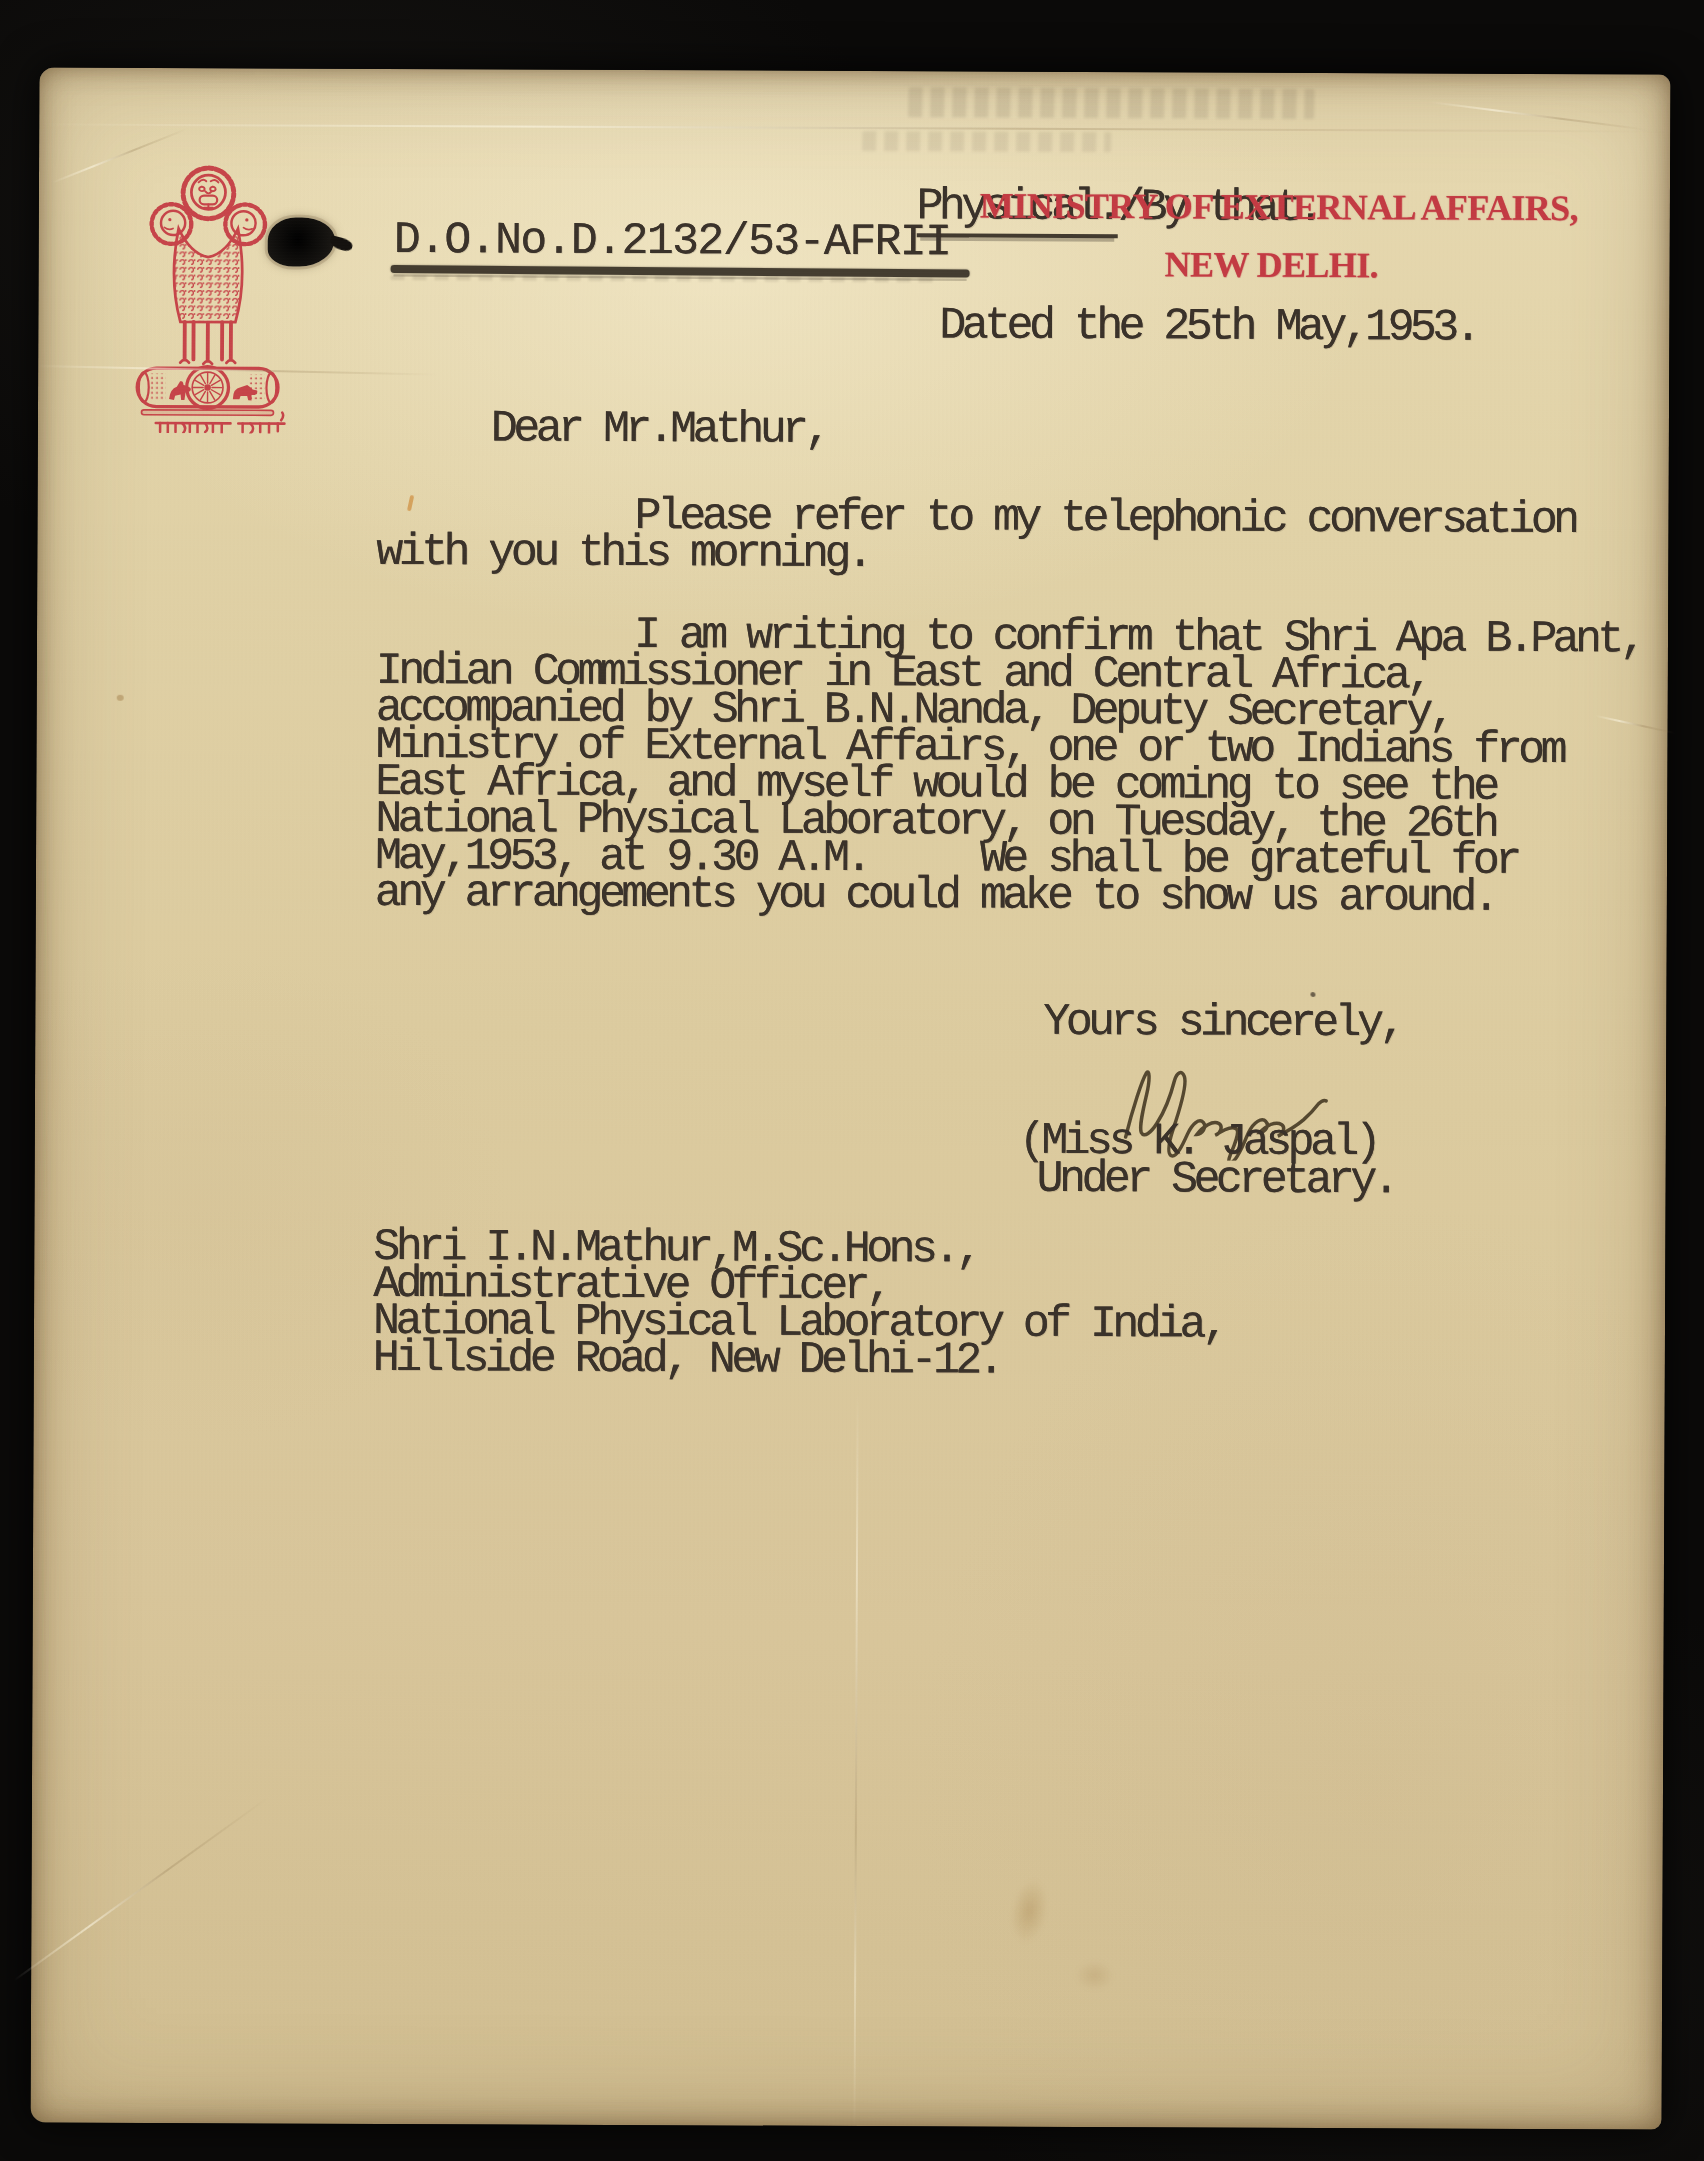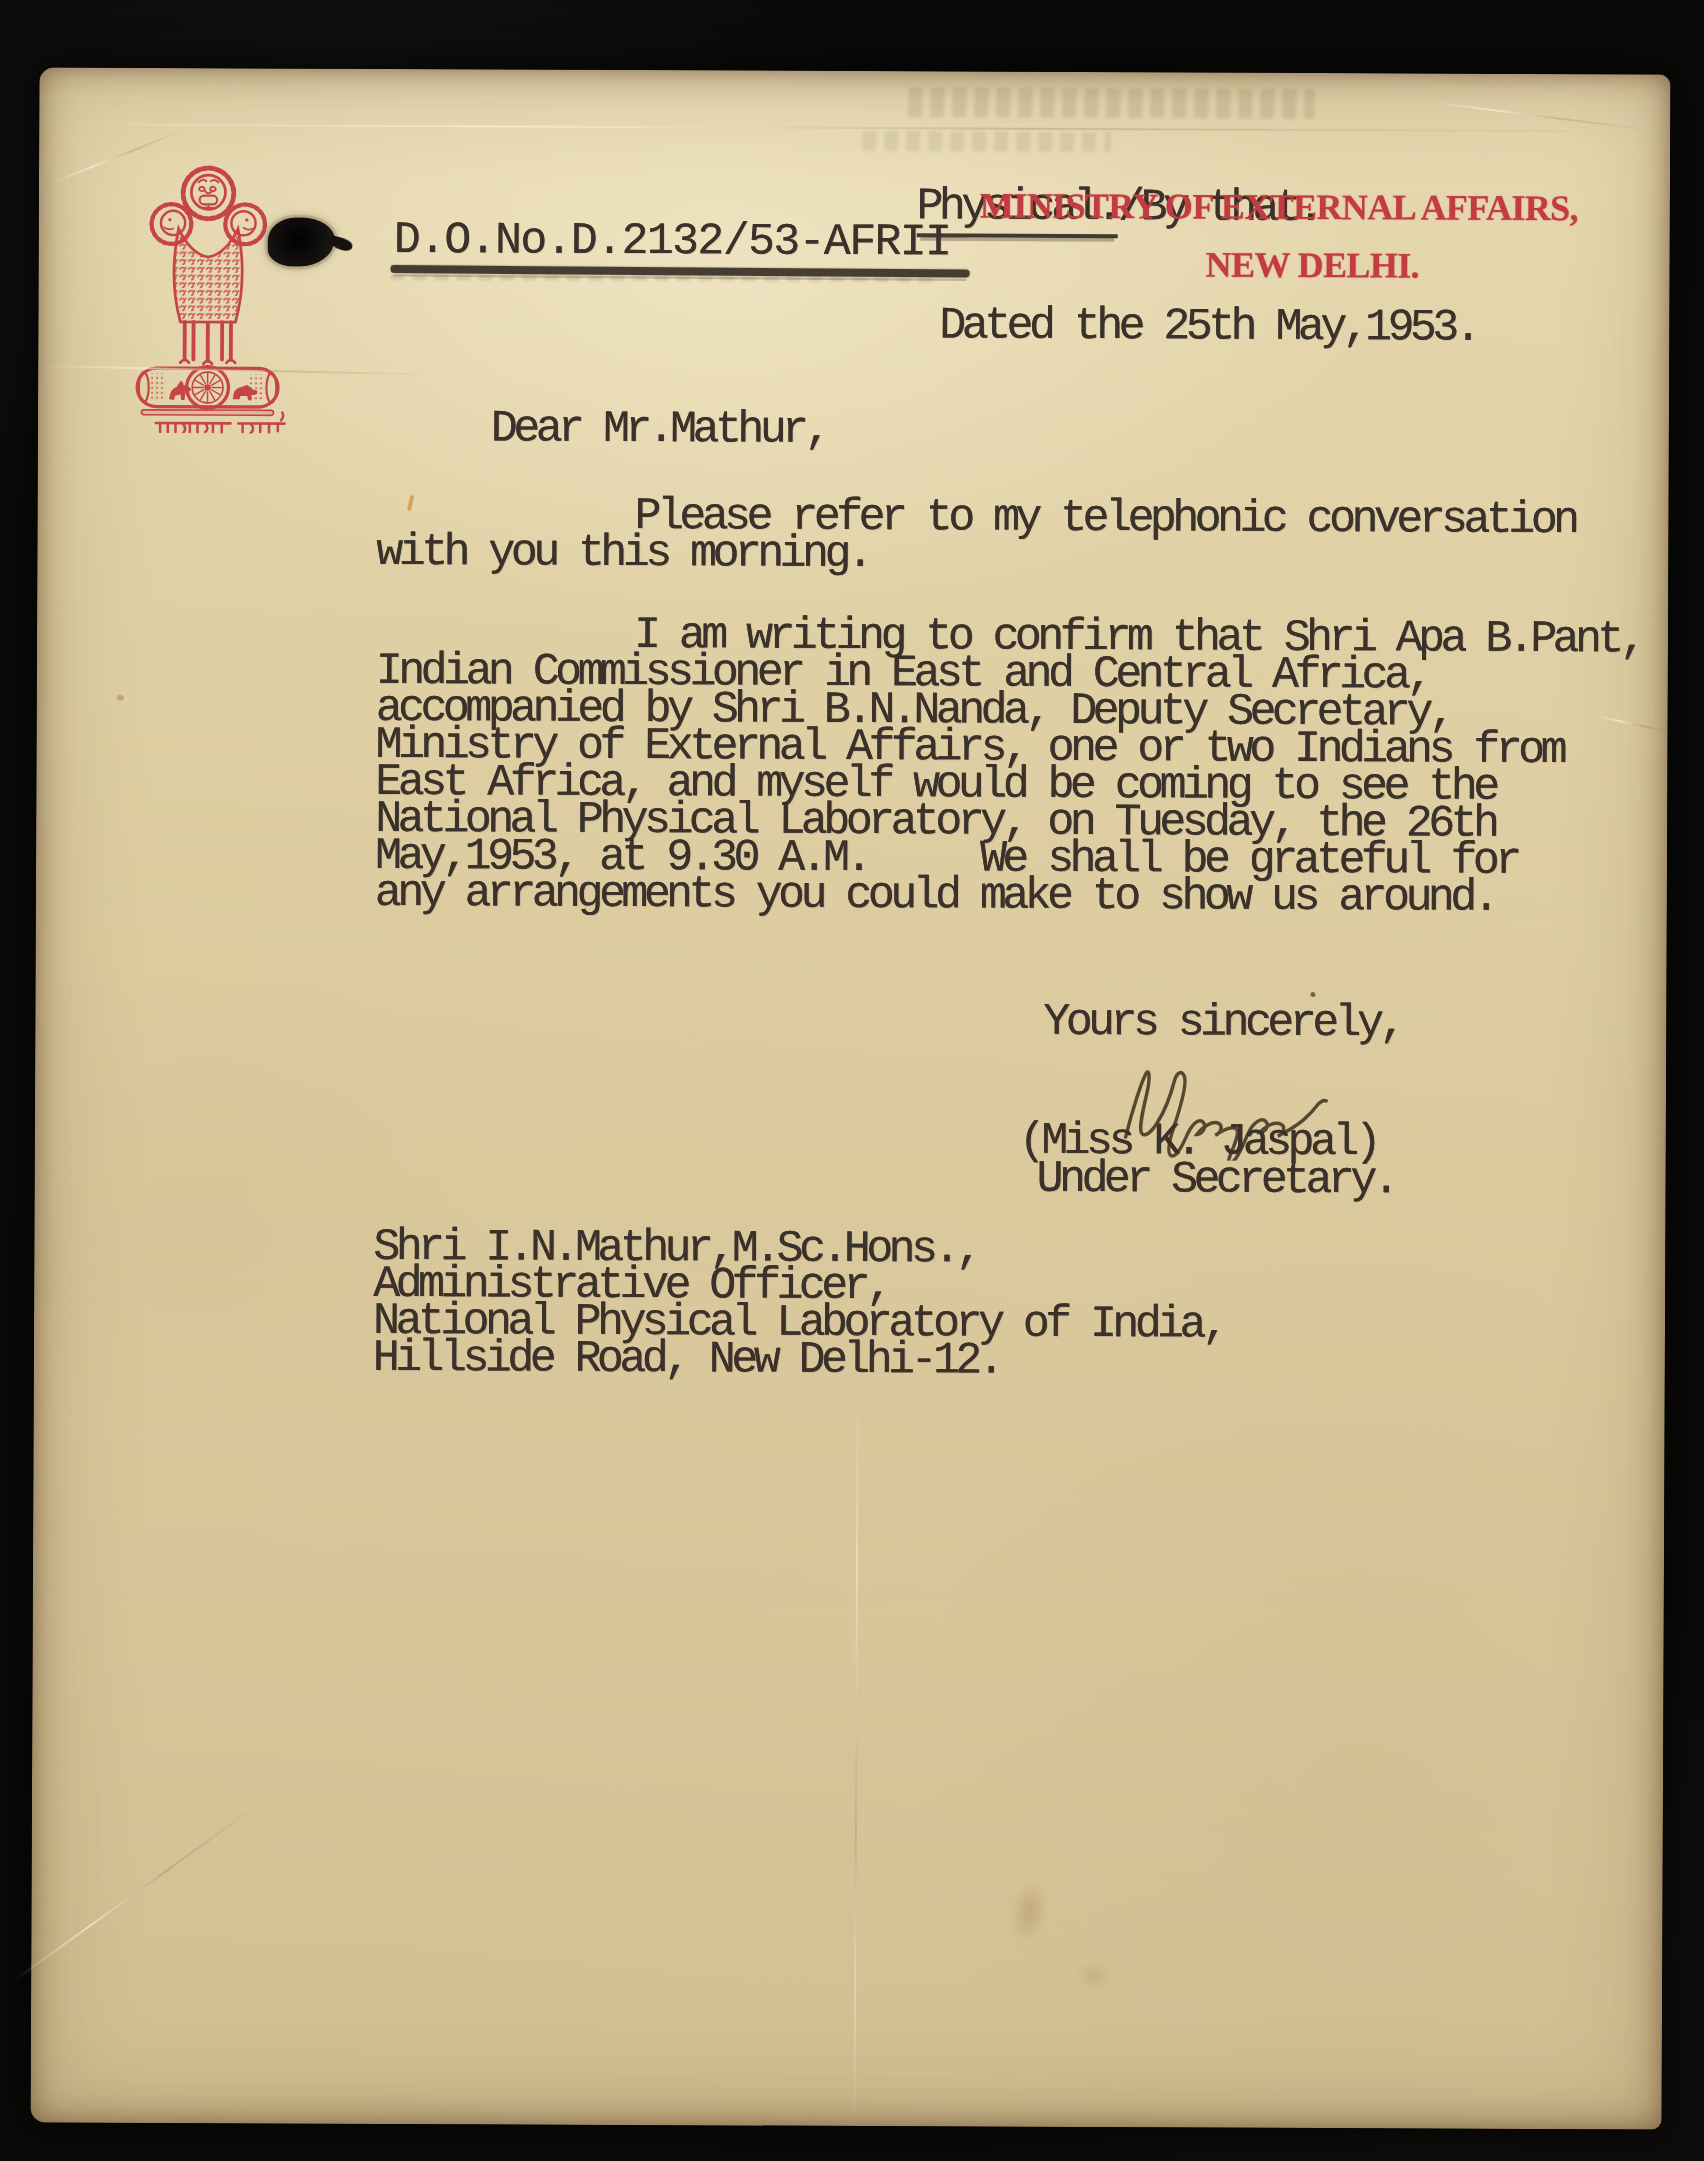--- a/index.html
+++ b/index.html
@@ -134,21 +134,21 @@
   <span class="motto-text" style="left:110px;top:359px;">सत्यमेव जयते</span>
 
   <div class="hole" style="left:229px;top:149px;width:67px;height:49px;"></div>
   <div class="hole-tail" style="left:291px;top:169px;width:23px;height:11.6px;"></div>
 
   <div class="line" style="left:788px;top:68px;">
     <span class="u-imm">Physical.</span><span>/By that.</span>
   </div>
 
   <div class="stamp" style="left:941px;top:116px;">MINISTRY OF EXTERNAL AFFAIRS,</div>
-  <div class="stamp" style="left:1126px;top:174px;margin-left:41px;">NEW DELHI.</div>
+  <div class="stamp" style="left:1126px;top:174px;">NEW DELHI.</div>
 
   <div class="line" style="left:355px;top:149px;letter-spacing:-1.7px;">D.O.No.D.2132/53-AFRII</div>
   <div class="du" style="left:352px;top:197px;width:579px;"></div>
 
   <div class="line" style="left:901px;top:232px;">Dated the 25th May,1953.</div>
 
   <div class="line" style="left:453px;top:337px;">Dear Mr.Mathur,</div>
 
   <div class="line" style="left:597px;top:424px;">Please refer to my telephonic conversation</div>
   <div class="line" style="left:339px;top:461px;">with you this morning.</div>

